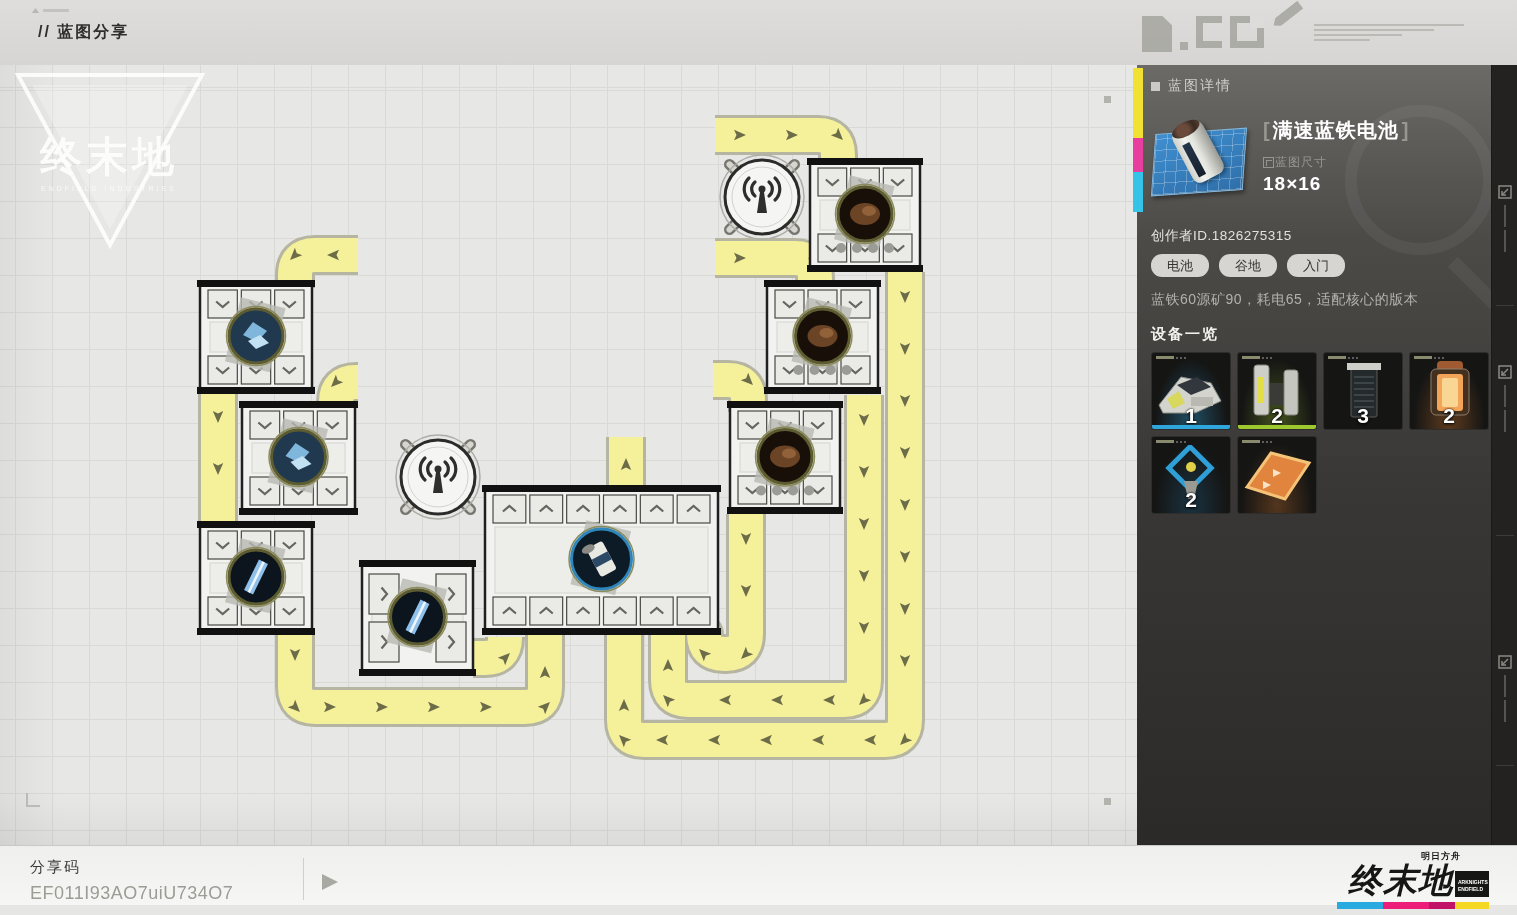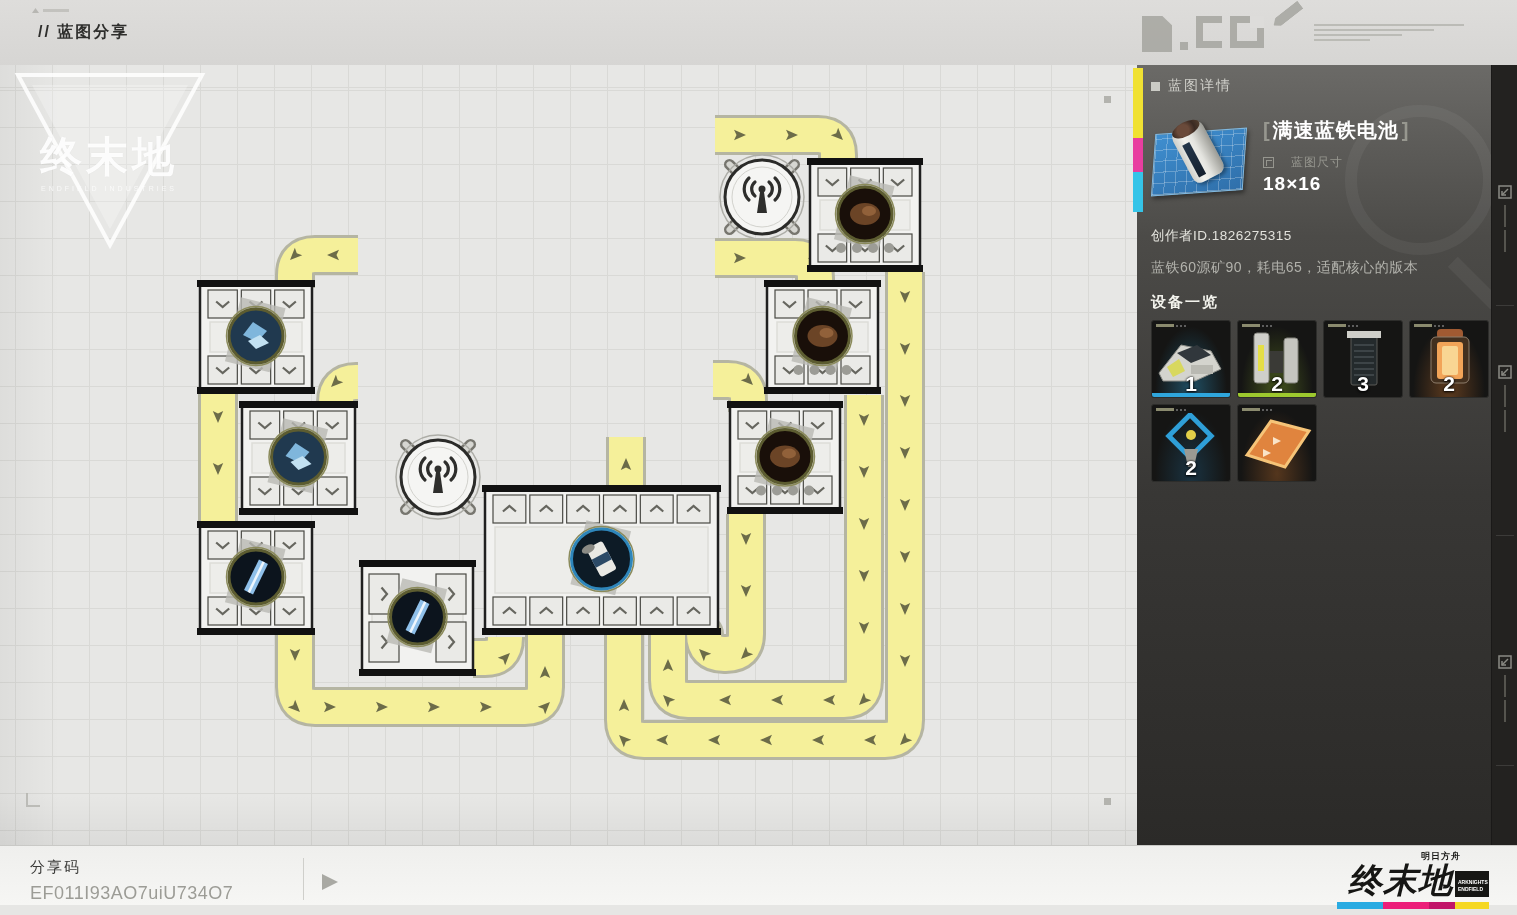--- a/index.html
+++ b/index.html
@@ -72,21 +72,21 @@
     background:linear-gradient(90deg,#cfcfc9 0,#f2f2ee 30%,#e4e4df 55%,#9a9a94 100%);
     transform:rotate(-28deg);box-shadow:2px 3px 4px rgba(0,0,0,.35)}
   .bat:before{content:"";position:absolute;left:2px;top:-4px;width:30px;height:14px;border-radius:50%;
     background:radial-gradient(circle at 40% 50%,#6a4a3a 0 30%,#3a2a22 60%,#55402f 100%)}
   .bat:after{content:"";position:absolute;left:6px;top:16px;width:8px;height:36px;
     background:linear-gradient(180deg,#24364a,#15202e);box-shadow:12px 0 0 -5px #c23a3a}
   .item-text{margin-left:12px}
   .item-name-row{display:flex;align-items:baseline;gap:3px}
   .brk{color:#97978f;font-size:20px;font-weight:bold}
   .item-name{font-size:20px;font-weight:bold;color:#fff;letter-spacing:1px}
-  .size-row{display:flex;align-items:center;gap:17px;margin-top:10px}
+  .size-row{display:flex;align-items:center;gap:1px;margin-top:10px}
   .size-ico{width:11px;height:11px;border:1.5px solid #96968f;position:relative}
   .size-ico:after{content:"";position:absolute;left:2px;top:2px;width:5px;height:5px;
     border-top:1.5px solid #96968f;border-left:1.5px solid #96968f}
   .size-label{font-size:12px;color:#96968f;letter-spacing:1px}
   .size-val{font-size:19px;font-weight:bold;color:#fff;margin-top:2px;letter-spacing:1px}
   .creator{margin-top:30px;font-size:13.5px;color:#e2e2dc;letter-spacing:.5px}
   .tags{display:flex;gap:10px;margin-top:9px}
   .tag{background:#d6d5d1;color:#33332f;font-size:13px;padding:2.5px 16px;border-radius:11px}
   .desc{margin-top:14px;font-size:14px;color:#b2b2ac;letter-spacing:.5px}
   .dev-title{margin-top:16px;font-size:15px;font-weight:bold;color:#f2f2ec;letter-spacing:2px}
@@ -524,20 +524,25 @@
             <span class="brk">]</span>
           </div>
           <div class="size-row">
             <span class="size-ico"></span>
             <span class="size-label">蓝图尺寸</span>
           </div>
           <div class="size-val">18×16</div>
         </div>
       </div>
       <div class="creator">创作者ID.1826275315</div>
+      <div class="tags" id="tags">
+          <span class="tag">电池</span>
+          <span class="tag">谷地</span>
+          <span class="tag">入门</span>
+        </div>
       <div class="desc">蓝铁60源矿90，耗电65，适配核心的版本</div>
       <div class="dev-title">设备一览</div>
       <div class="dev-grid" id="devGrid">
           <div class="tile">
             <div class="tile-glow" style="background:radial-gradient(ellipse at 50% 90%,rgba(47,166,220,0.40) 0%,transparent 65%)"></div>
             <div class="tile-head">
               <b></b>
               <i></i>
               <i></i>
               <i></i>

